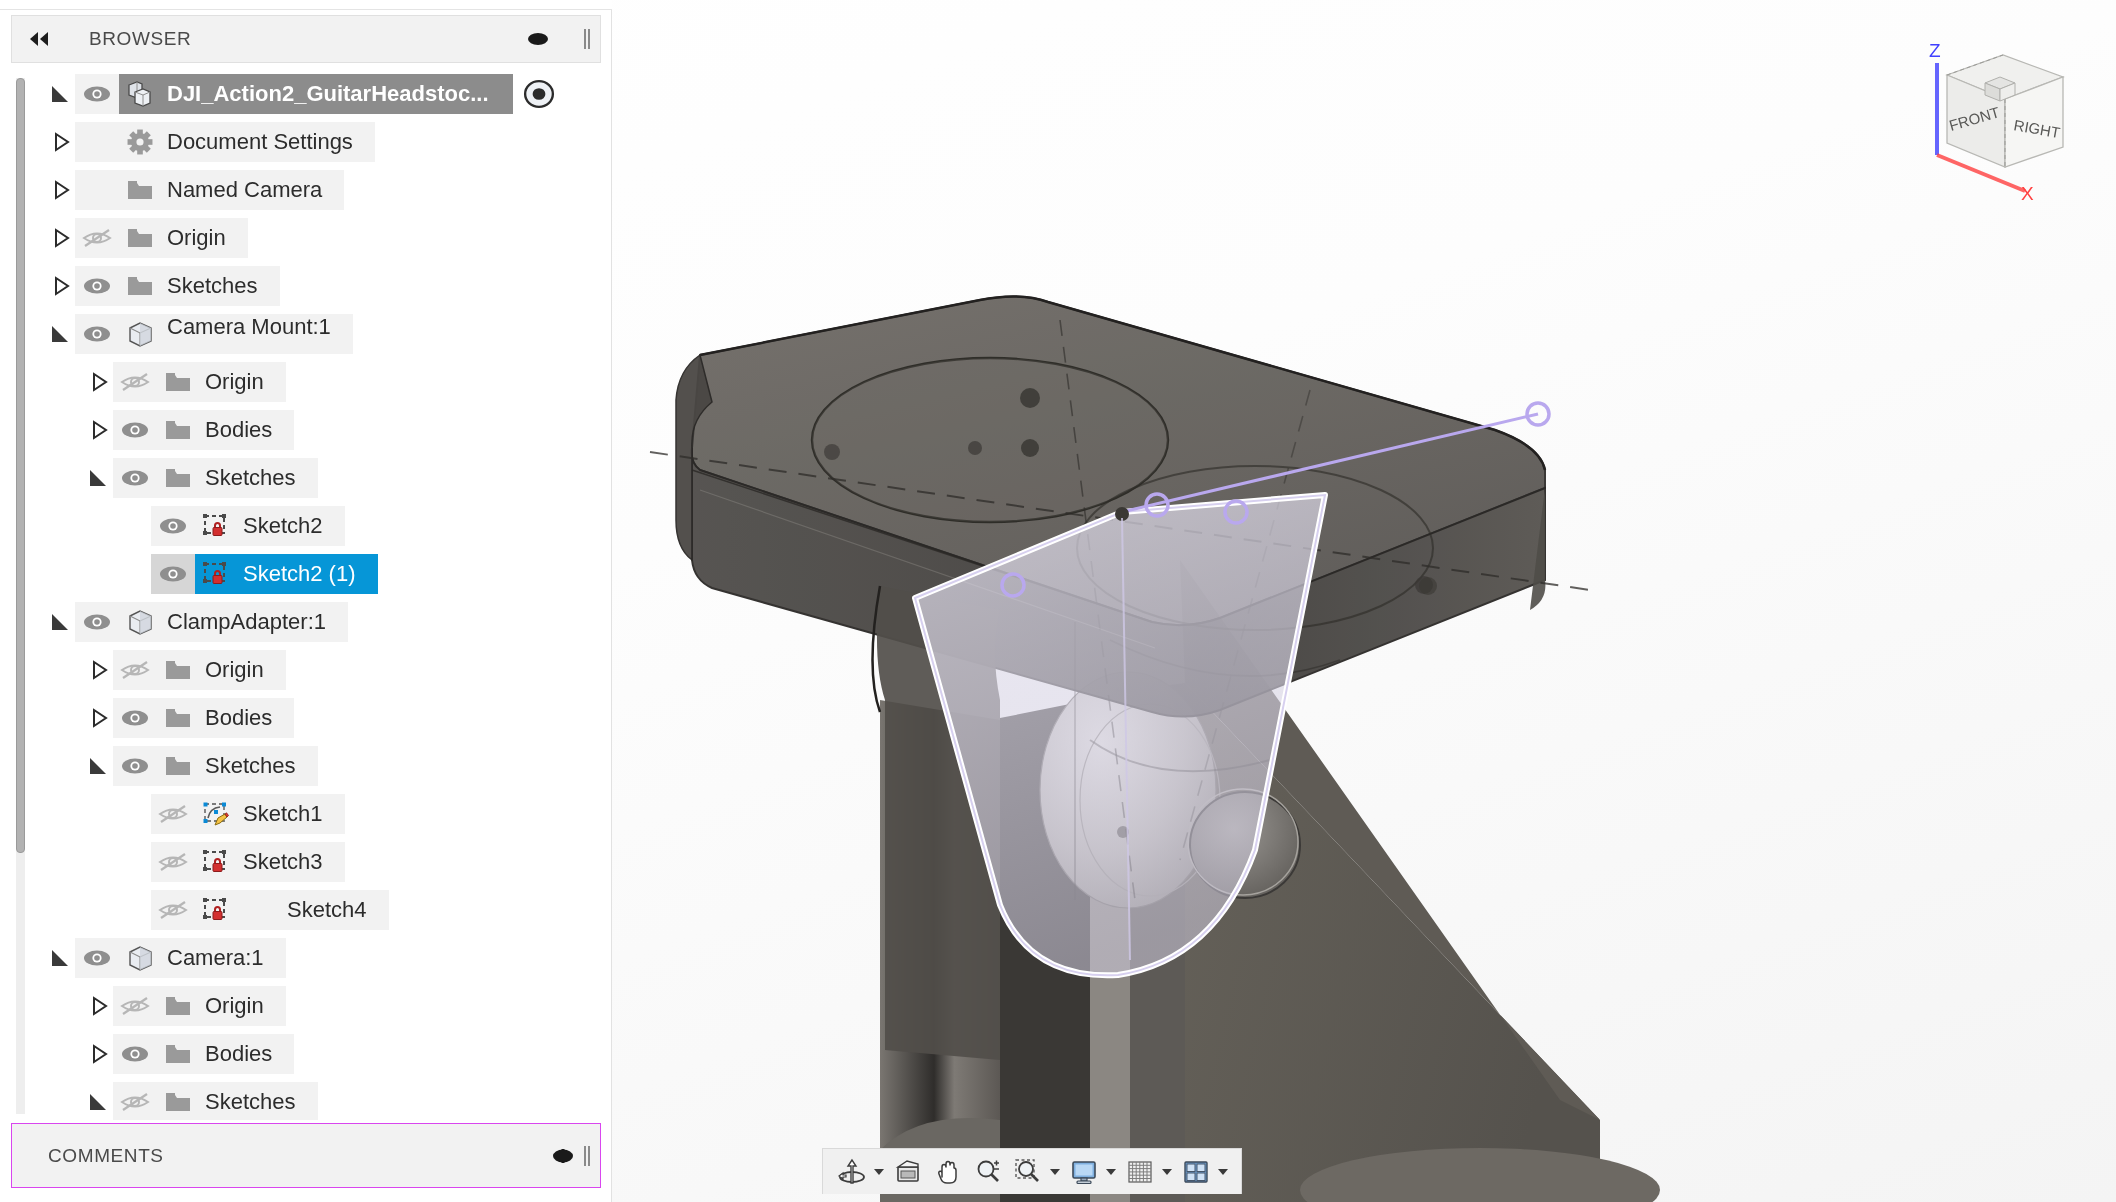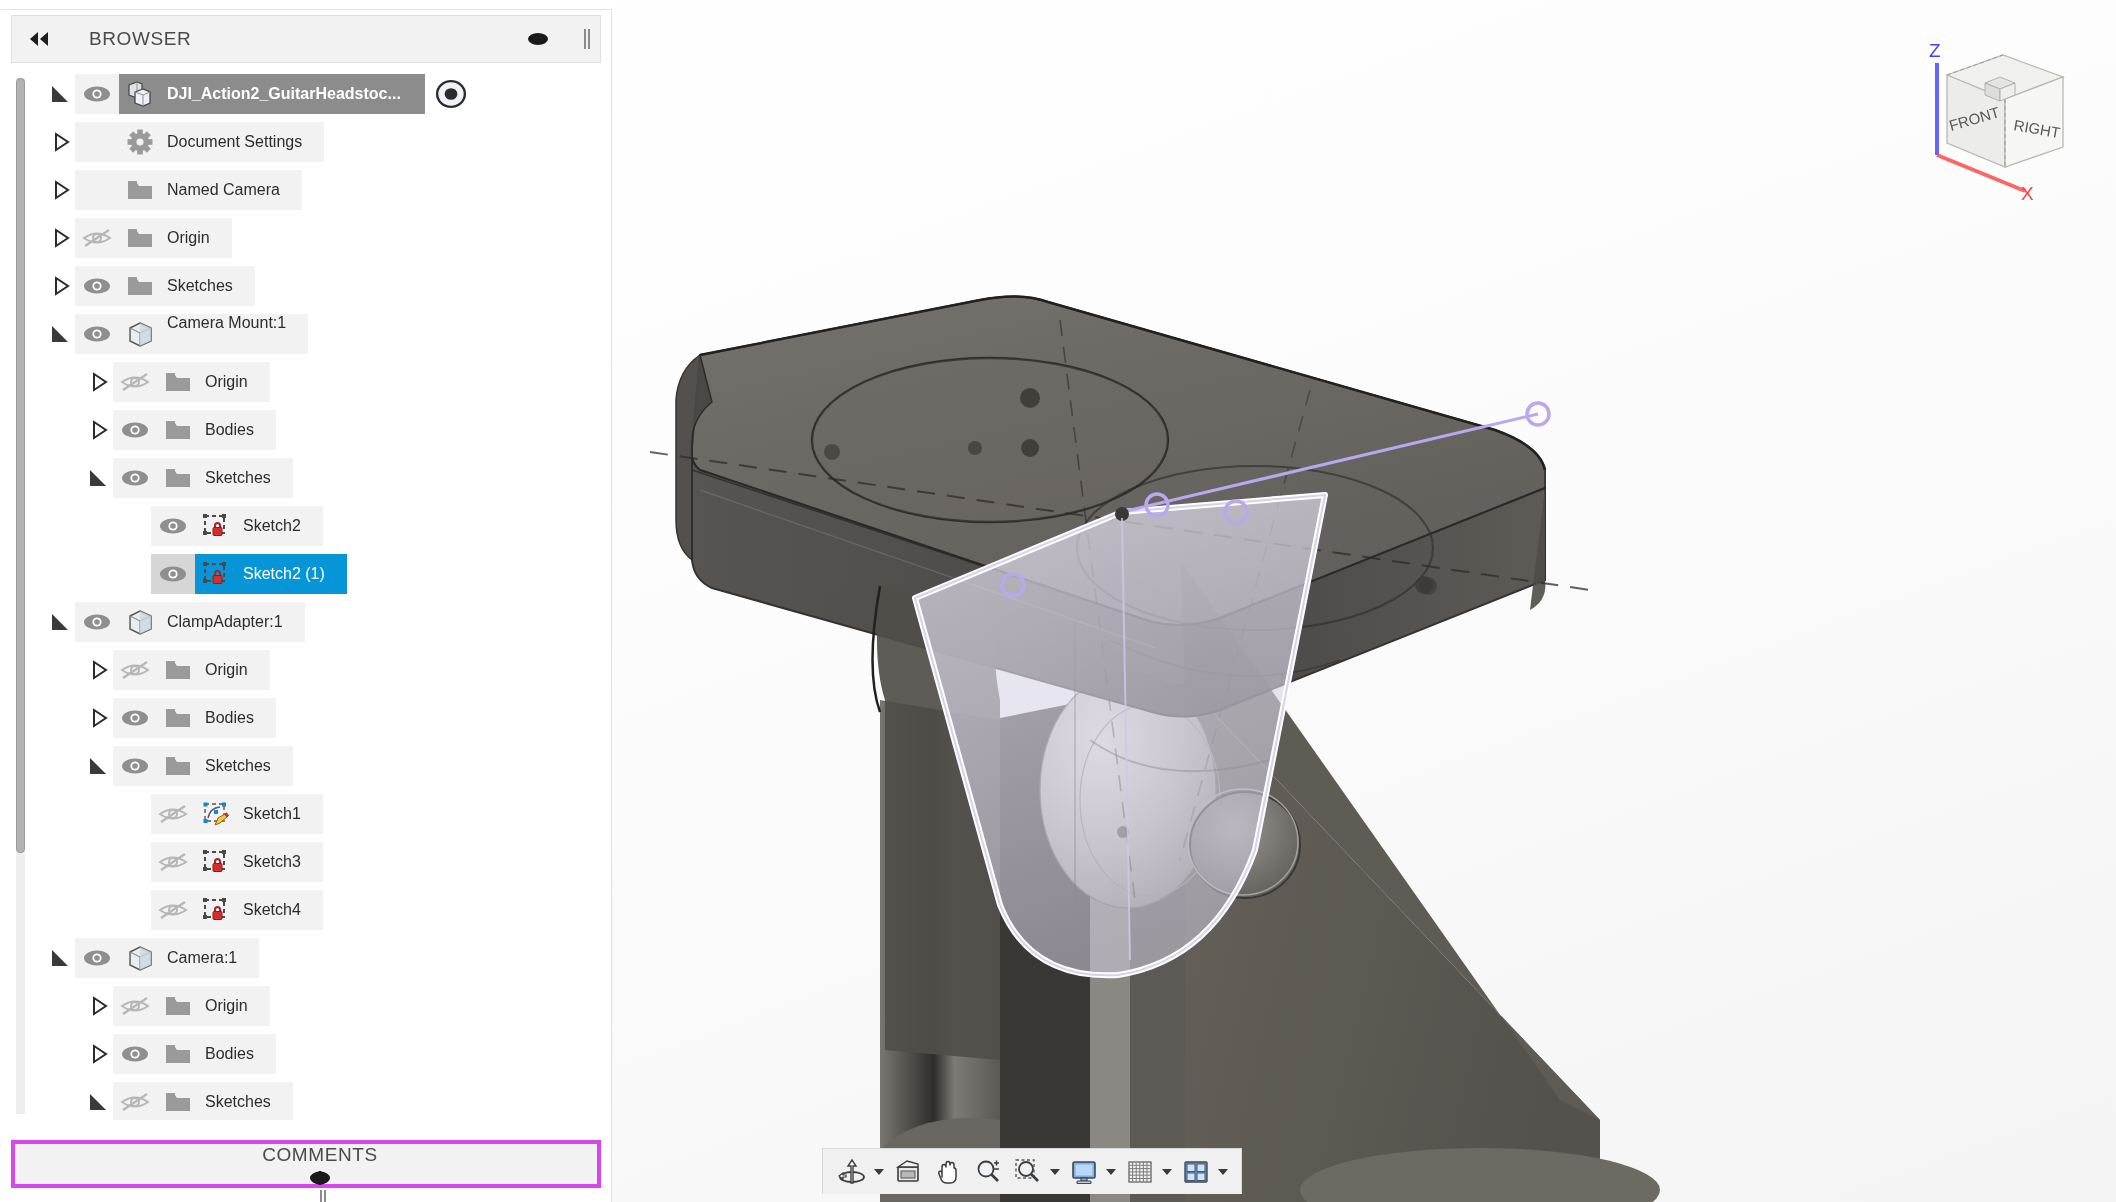--- a/index.html
+++ b/index.html
@@ -115,27 +115,26 @@
   }
   .grip i {
     display: block; width: 2px; height: 20px;
     background: #8a8a8a; margin: 0 1px;
   }
 
   
   .panel-footer {
     position: absolute;
     left: 11px; bottom: 14px;
-    width: 590px; height: 48px;
+    width: 590px; height: 65px;
     background: #f2f2f2;
-    border: 4px solid #d946ef;
+    border: 1px solid #d946ef;
     display: flex;
     align-items: center;
     padding: 0 8px 0 36px;
-    flex-direction: column;
   }
   .footer-title {
     font-size: 19px;
     color: #4a4a4a;
     letter-spacing: 0.6px;
     flex: 1;
   }
 
   
   #tree-wrap {
@@ -197,21 +196,21 @@
     display: flex; align-items: center; justify-content: center;
     cursor: pointer;
     flex: 0 0 auto;
   }
   .nodeicon {
     width: 42px; height: 40px;
     display: flex; align-items: center; justify-content: center;
     flex: 0 0 auto;
   }
   .label {
-    font-size: 16px;
+    font-size: 22px;
     color: #2c2c2c;
     white-space: nowrap;
     padding-left: 6px;
     padding-right: 8px;
     font-family: "Liberation Sans", sans-serif;
   }
   .rowbody.sel .label { color: #ffffff; }
 
   
   .root-chip {
@@ -1006,21 +1005,21 @@
             <div style="width: 76px; flex: 0 0 auto;"></div>
             <div class="twisty"></div>
             <div class="rowbody">
               <div class="eye">
                 <svg width="30" height="22" viewBox="0 0 30 22">
                   <path d="M 2 11 Q 15 2 28 11 Q 15 20 2 11 Z" fill="none" stroke="#b6b6b6" stroke-width="2"></path>
                   <circle cx="15" cy="11" r="4" fill="none" stroke="#b6b6b6" stroke-width="2"></circle>
                   <line x1="3" y1="19" x2="27" y2="3" stroke="#b6b6b6" stroke-width="2.2"></line>
                 </svg>
               </div>
-              <div class="" style="display: flex; align-items: center;">
+              <div class="" style="display: flex; align-items: center; gap: 44px;">
                 <div class="nodeicon">
                   <svg width="28" height="28" viewBox="0 0 28 28">
                     <g stroke="#4a4a4a" stroke-width="2" fill="none" stroke-dasharray="4 3">
                       <path d="M 3 4 L 22 4 L 22 21 L 3 21 Z"></path>
                     </g>
                     <rect x="1" y="2" width="4" height="4" fill="#4a4a4a"></rect>
                     <rect x="20" y="2" width="4" height="4" fill="#4a4a4a"></rect>
                     <rect x="1" y="19" width="4" height="4" fill="#4a4a4a"></rect>
                     <path d="M 13 16 L 13 13.5 Q 13 11 15.5 11 Q 18 11 18 13.5 L 18 16" fill="none" stroke="#b02020" stroke-width="2"></path>
                     <rect x="11" y="15.5" width="9" height="8" rx="1" fill="#d32f2f" stroke="#8c1c1c" stroke-width="1"></rect>

